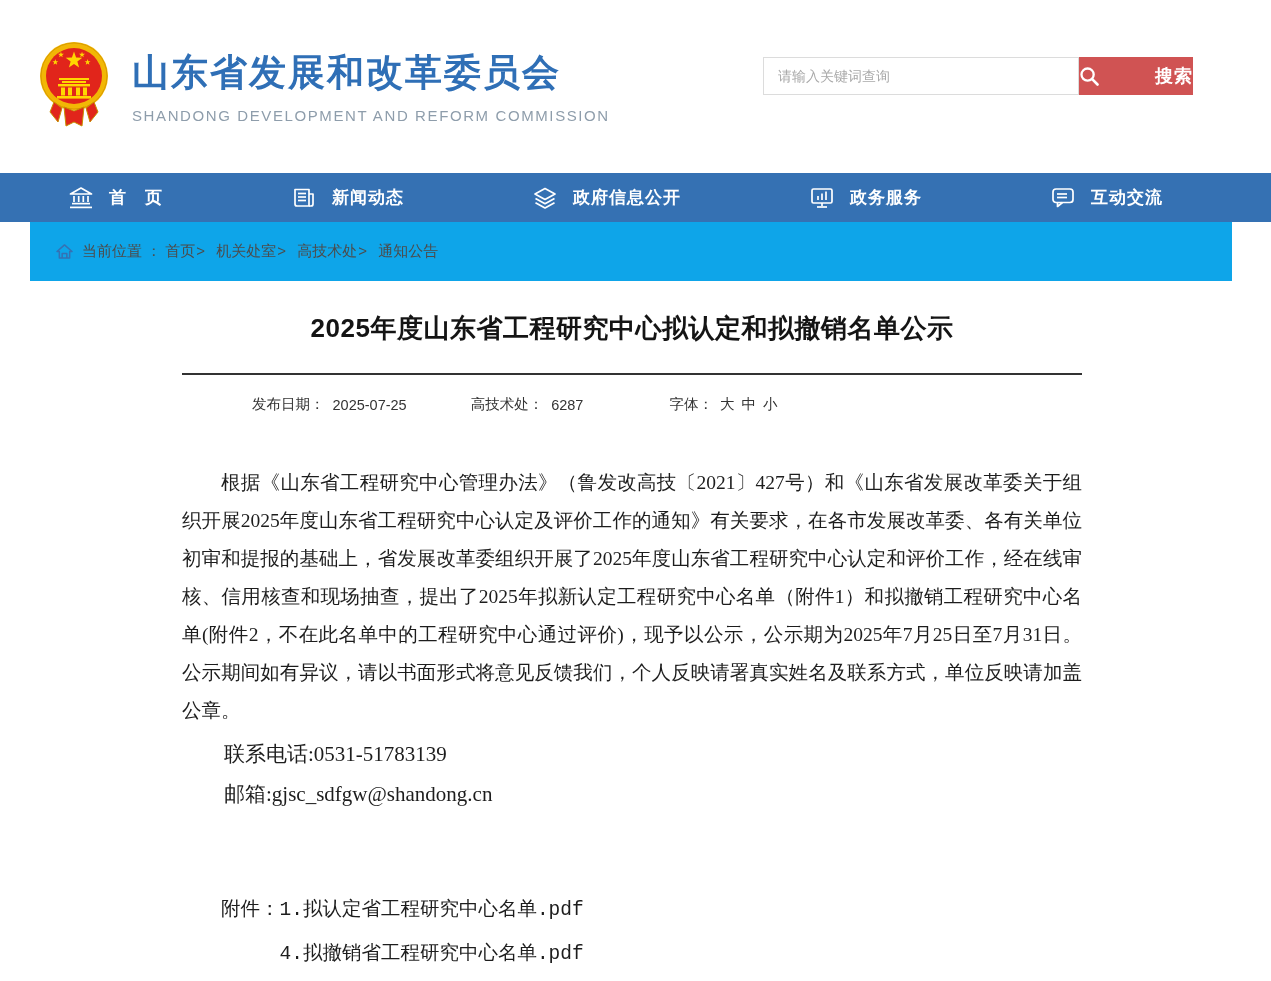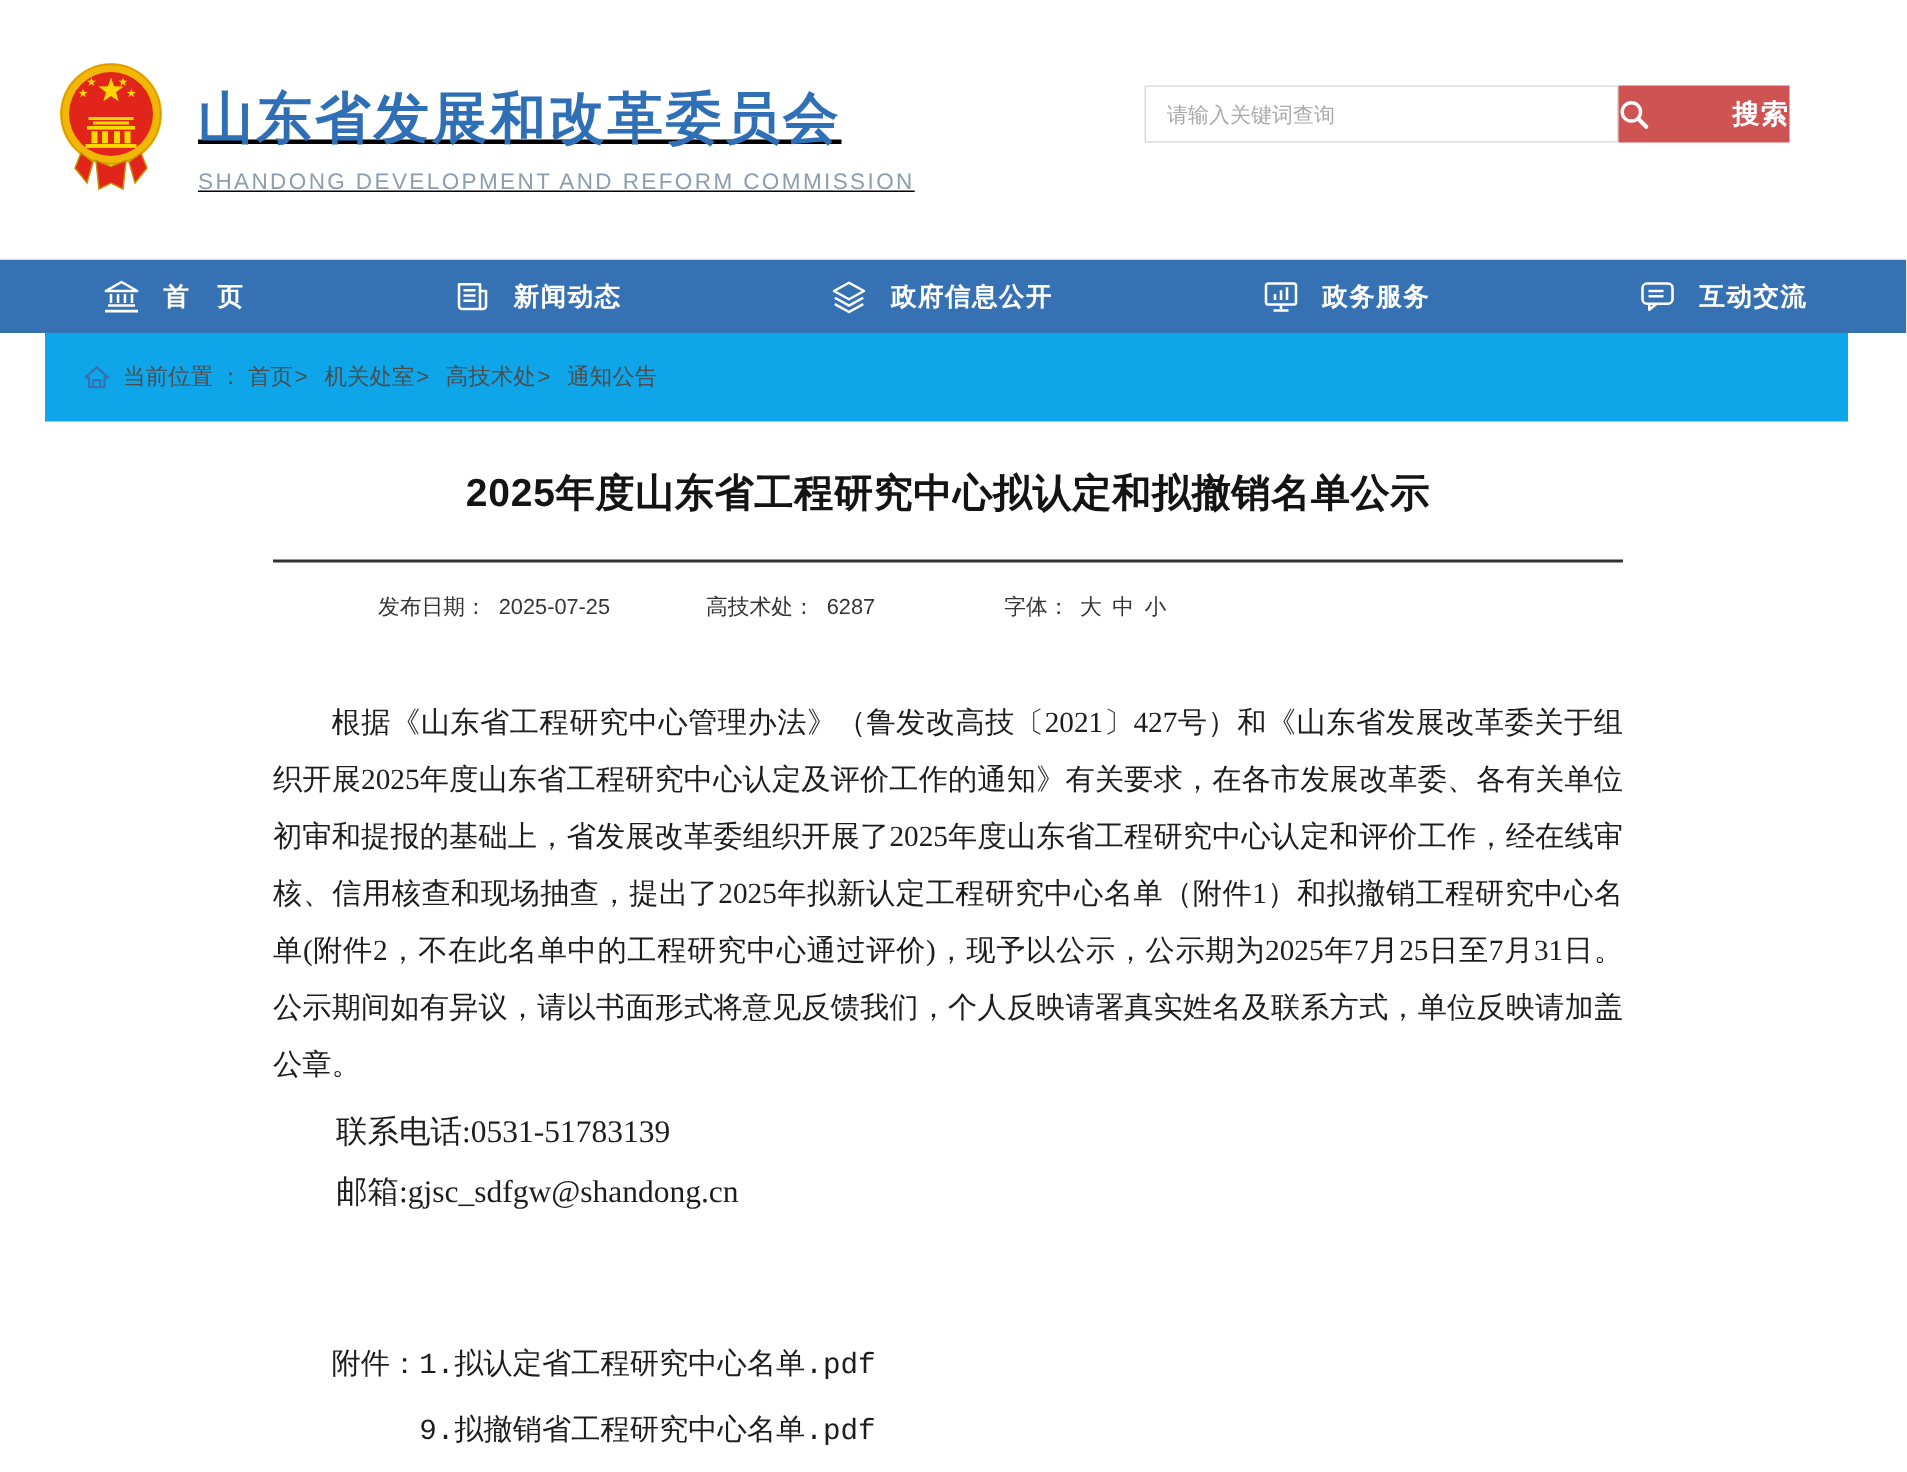--- a/index.html
+++ b/index.html
@@ -2,37 +2,37 @@
 <html lang="zh"><head>
 <meta charset="utf-8">
 <style>
   * { margin:0; padding:0; box-sizing:border-box; }
   html,body { background:#ffffff; }
   body { width:1271px; font-family:"Liberation Sans", sans-serif; }
   .page { width:1271px; height:981px; overflow:hidden; background:#fff; }
 
   
   .site-header { height:173px; position:relative; background:#fff; }
-  .brand { position:absolute; left:38px; top:38px; display:flex; align-items:flex-end;text-decoration:underline; }
+  .brand { position:absolute; left:38px; top:38px; display:flex; align-items:flex-start; }
   .emblem { width:72px; height:92px; flex:0 0 auto; }
   .brand-text { margin-left:22px; padding-top:10px; }
   .site-title { font-size:37px; font-weight:bold; color:#2f6fb6; letter-spacing:2px; }
   .site-subtitle { margin-top:9px; font-size:15px; color:#8e9dab; letter-spacing:1.6px; }
 
   .search { position:absolute; left:763px; top:57px; display:flex; }
   .search input { width:316px; height:38px; border:1px solid #dcdcdc; outline:none;
       padding:0 14px; font-size:14px; color:#333; font-family:"Liberation Sans",sans-serif; }
   .search input::placeholder { color:#a9a9a9; }
   .search button { width:114px; height:38px; border:none; background:#d05353; color:#fff;
       display:flex; align-items:center; justify-content:space-between; cursor:pointer; }
   .search button .lbl { font-size:18px; font-weight:bold; margin-left:9px; letter-spacing:1px; }
 
   
   .main-nav { height:49px; background:#3571b3; display:flex; align-items:center;
-      justify-content:space-between; padding:0 66px 0 68px; }
+      justify-content:space-between; padding:0 108px 0 68px; }
   .nav-item { display:flex; align-items:center; color:#fff; cursor:pointer; }
   .nav-item svg { width:26px; height:26px; }
   .nav-item .nav-label { font-size:17px; font-weight:bold; margin-left:15px; letter-spacing:1px; }
 
   
   .crumb-row { height:59px; background:#fff; }
   .crumb-box { margin-left:30px; width:1202px; height:59px; background:#0ea5e9;
       display:flex; align-items:center; padding-left:26px; }
   .crumb-box svg { width:17px; height:15px; }
   .crumb-text { font-size:15px; color:#4c4c4c; margin-left:9px; }
@@ -209,18 +209,18 @@
 
     <div class="contacts">
       <p class="contact-line serif">联系电话:0531-51783139</p>
       <p class="contact-line serif">邮箱:gjsc_sdfgw@shandong.cn</p>
     </div>
 
     <div class="attachments serif">
       <span class="att-label">附件：</span>
       <span class="att-list">
         <a>1.拟认定省工程研究中心名单.pdf</a>
-        <a>9.拟撤销省工程研究中心名单.pdf</a>
+        <a>4.拟撤销省工程研究中心名单.pdf</a>
       </span>
     </div>
   </main>
 
 </div>
 
 </body></html>

